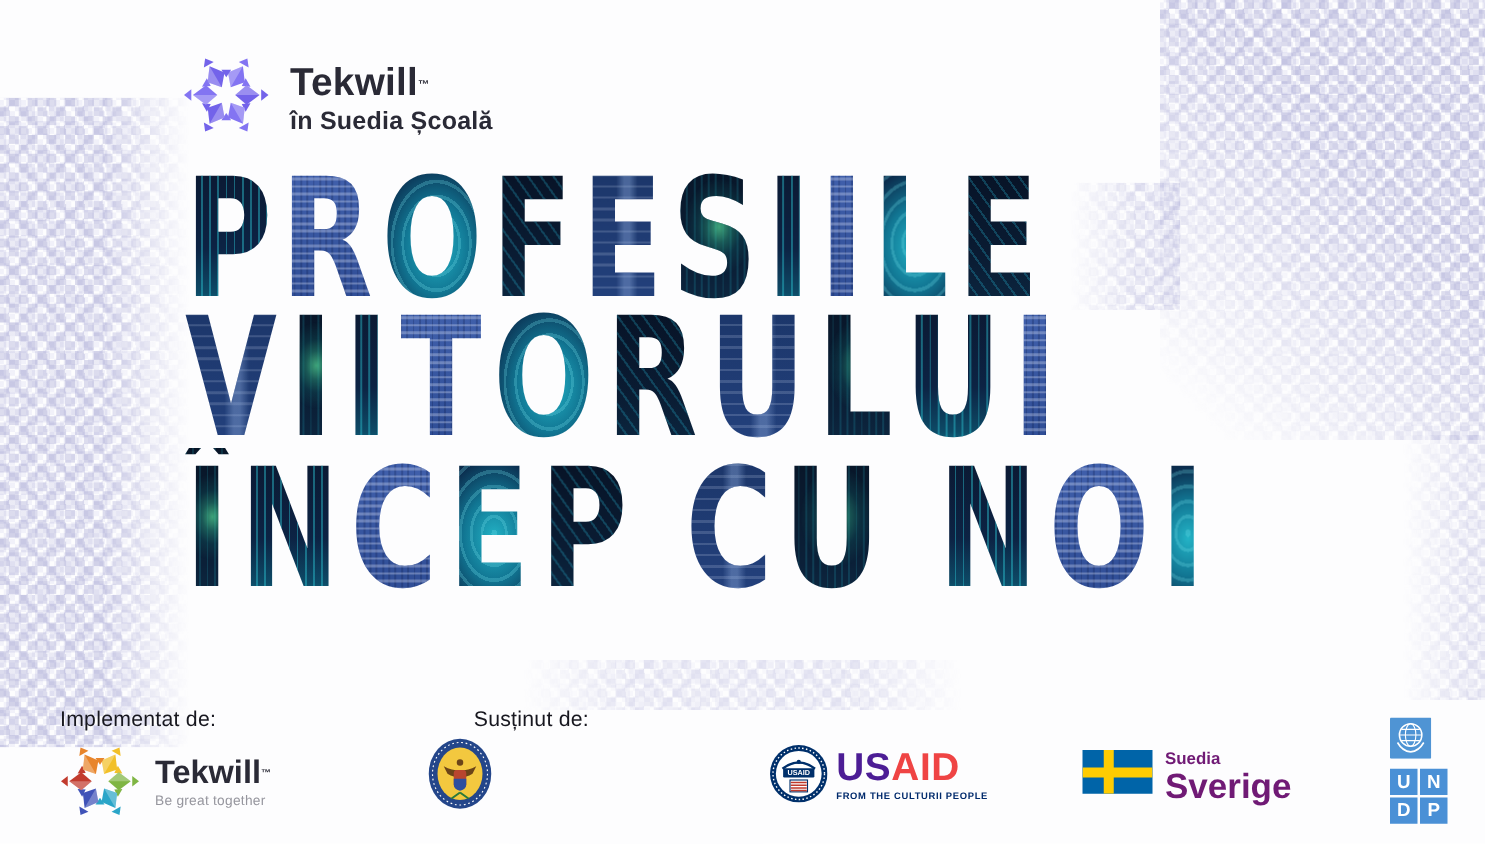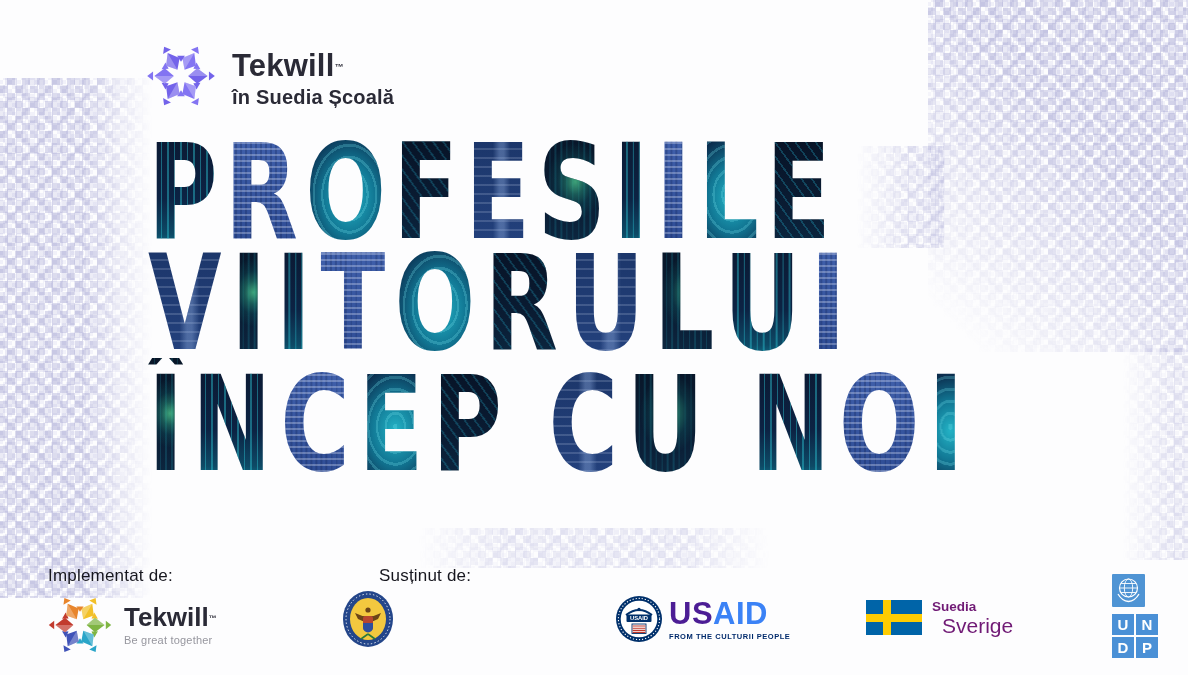--- a/index.html
+++ b/index.html
@@ -88,30 +88,30 @@
   .tk-foot-name{ font-size:26px; font-weight:bold; color:#2a2a36; line-height:1; }
   .tk-foot-tm{ font-size:8px; vertical-align:5px; font-weight:bold; color:#2a2a36; }
   .tk-foot-tag{ font-size:11px; color:#96969e; margin-top:4px; letter-spacing:.2px; }
 
   .ministry{ position:absolute; left:342px; top:590px; display:flex; align-items:center; }
   .min-text{ margin-left:12px; color:#1e3f7e; font-weight:bold; font-size:10.5px; line-height:13px; letter-spacing:.4px; }
 
   .usaid{ position:absolute; left:616px; top:596px; display:flex; align-items:center; }
   .usaid-text{ margin-left:7px; }
   .usaid-word{ font-size:31px; font-weight:bold; letter-spacing:.5px; line-height:1; }
-  .usaid-us{ color:#4c1d95; } .usaid-aid{ color:#3b82f6; }
+  .usaid-us{ color:#4c1d95; } .usaid-aid{ color:#ef4444; }
   .usaid-tag{ font-size:7.5px; font-weight:bold; color:#002a6c; letter-spacing:.55px; margin-top:3px; }
 
   .sweden{ position:absolute; left:866px; top:600px; display:flex; }
   .sw-flag{ position:relative; width:56px; height:35px; background:#0064a8; overflow:hidden; }
   .sw-v{ position:absolute; left:17px; top:0; width:8px; height:35px; background:#fecc02; }
   .sw-h{ position:absolute; left:0; top:13.5px; width:56px; height:8px; background:#fecc02; }
   .sw-text{ margin-left:10px; color:#701a75; }
   .sw-l1{ font-size:13.5px; font-weight:bold; line-height:1.05; }
-  .sw-l2{ font-size:21px; font-weight:normal; line-height:1.1;margin-left:10px; }
+  .sw-l2{ font-size:28px; font-weight:bold; line-height:1.1; }
 
   .undp{ position:absolute; left:1112px; top:574px; width:46px; }
   .undp-grid{ margin-top:3px; width:46px; display:grid; grid-template-columns:1fr 1fr; gap:2px; }
   .undp-cell{ background:#4a90d6; color:#fff; font-weight:bold; font-size:15px;
     height:21px; display:flex; align-items:center; justify-content:center; }
 </style>
 </head>
 <body>
 
 <div class="stage">

